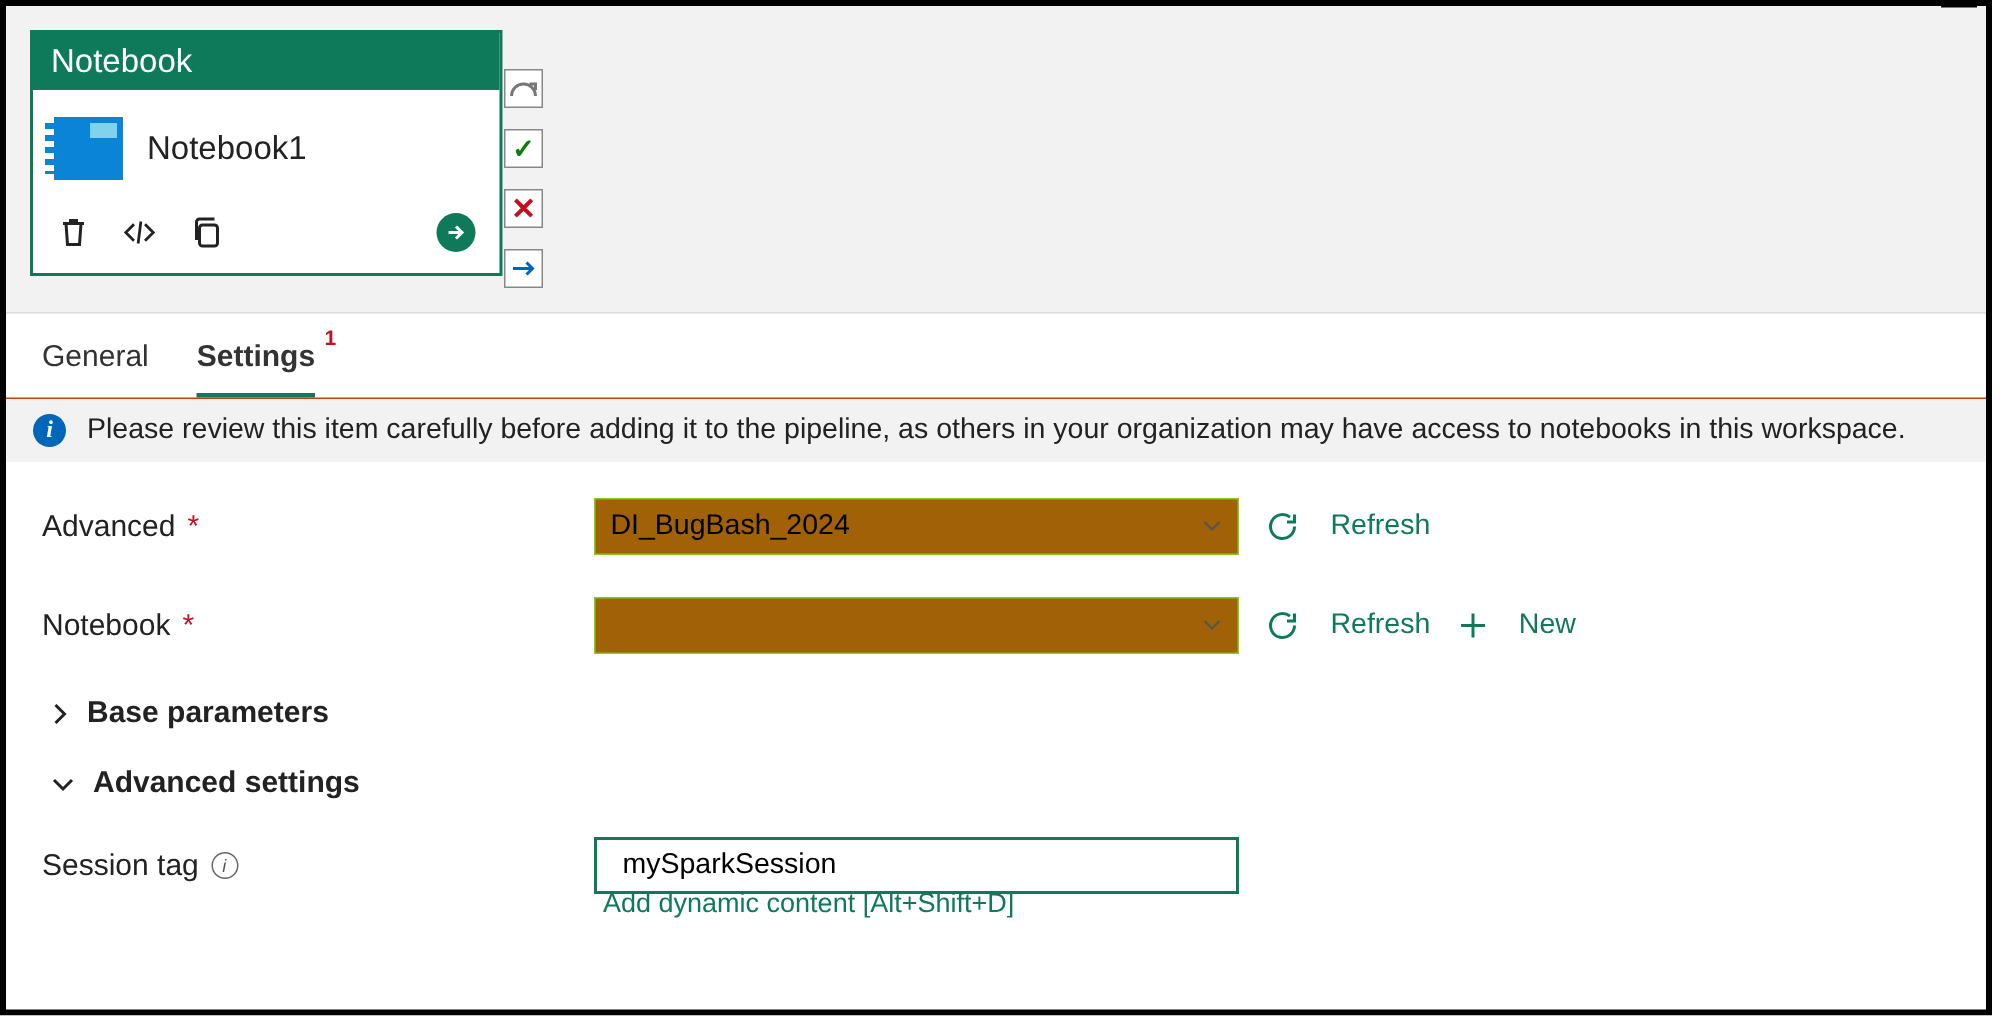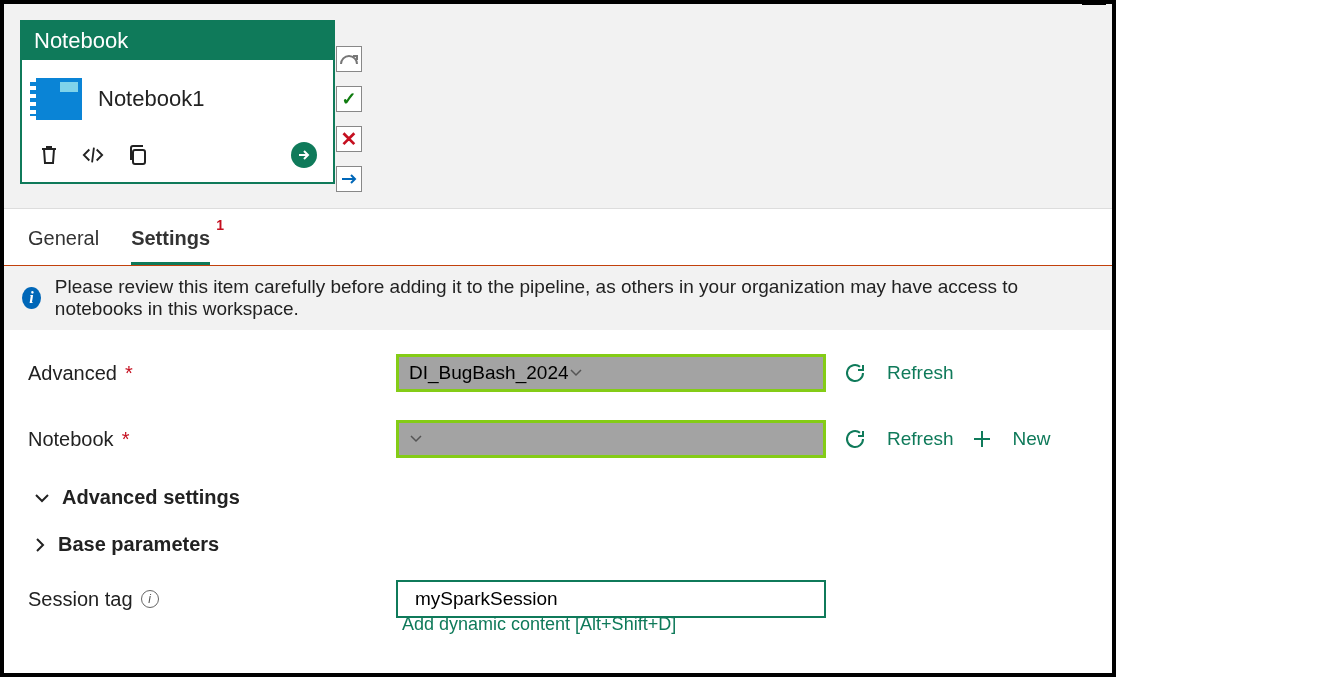--- a/index.html
+++ b/index.html
@@ -1,17 +1,17 @@
 <!DOCTYPE html>
 <html><head>
 <meta charset="utf-8">
 <style>
   * { box-sizing: border-box; font-family: "Segoe UI", Arial, sans-serif; }
   body { margin: 0; padding: 0; background: #fff; }
-  .frame { width: 1116px; height: 677px; border: 4px solid #000; position: relative; overflow: hidden; }
+  .frame { width: 1328px; height: 677px; border: 4px solid #000; position: relative; overflow: hidden; }
 
   .canvas-area { background: #f2f2f2; height: 205px; position: relative; border-bottom: 1px solid #ddd; }
 
   .node-card {
     position: absolute; top: 16px; left: 16px; width: 315px;
     border: 2px solid #0f7a5a; background: #fff;
   }
   .node-header {
     background: #0f7a5a; color: #fff; padding: 6px 12px; font-size: 22px;
   }
@@ -57,22 +57,22 @@
     width:22px; height:22px; border-radius:50%; background:#0067b8; color:#fff;
     display:flex; align-items:center; justify-content:center; font-weight:bold; font-size:16px;
     font-style:italic; font-family:Georgia,serif;
   }
 
   .form-area { padding: 24px 24px 0 24px; }
   .form-row { display:flex; align-items:center; gap:18px; margin-bottom:28px; }
   .form-label { width: 350px; font-size:20px; color:#222; display:flex; align-items:center; gap:8px; }
   .req { color:#c50f1f; }
   .select-box {
-    width: 430px; height:38px; border:3px solid #84cc16; display:flex; align-items:center;
-    padding:0 10px; font-size:19px; background:#a3a3a3; cursor:pointer;
+    width: 430px; height:38px; border:1px solid #84cc16; display:flex; align-items:center;
+    justify-content:space-between; padding:0 10px; font-size:19px; background:#a16207; cursor:pointer;
   }
   .text-input {
     width:430px; height:38px; border:2px solid #0f7a5a; padding:0 17px; font-size:19px; outline:none;
   }
   .link-btn { display:flex; align-items:center; gap:21px; color:#0f7a5a; font-size:19px; cursor:pointer; }
   .expander { display:flex; align-items:center; gap:12px; font-size:20px; font-weight:600; color:#222; margin:0 0 24px 6px; cursor:pointer; }
   .dyn-link { color:#0f7a5a; font-size:18px; margin-left:374px; margin-top:-20px; cursor:pointer; }
   .info-glyph { width:18px; height:18px; border:1px solid #666; border-radius:50%; display:inline-flex; align-items:center; justify-content:center; font-size:12px; font-style:italic; color:#555; }
   svg { display:block; }
 </style>
@@ -185,33 +185,33 @@
       </div>
       <div class="link-btn">
         <svg width="20" height="20" viewBox="0 0 20 20" fill="none" stroke="#0f7a5a" stroke-width="2">
             <path d="M10 2v16M2 10h16"></path>
           </svg>
         <span>New</span>
       </div>
     </div>
 
     <div class="expander">
+      <svg width="12" height="16" viewBox="0 0 12 16" fill="none" stroke="#222" stroke-width="2">
+          <path d="M3 2l6 6-6 6"></path>
+        </svg>
+      <span>Base parameters</span>
+    </div>
+
+    <div class="expander">
       <svg width="16" height="12" viewBox="0 0 16 12" fill="none" stroke="#222" stroke-width="2">
           <path d="M2 3l6 6 6-6"></path>
         </svg>
       <span>Advanced settings</span>
     </div>
 
-    <div class="expander">
-      <svg width="12" height="16" viewBox="0 0 12 16" fill="none" stroke="#222" stroke-width="2">
-          <path d="M3 2l6 6-6 6"></path>
-        </svg>
-      <span>Base parameters</span>
-    </div>
-
     <div class="form-row" style="margin-bottom:16px;">
       <div class="form-label">
         <span>Session tag</span>
         <span class="info-glyph">i</span>
       </div>
       <input class="text-input" value="mySparkSession" style="">
     </div>
     <div class="dyn-link">Add dynamic content [Alt+Shift+D]</div>
 
   </div>

